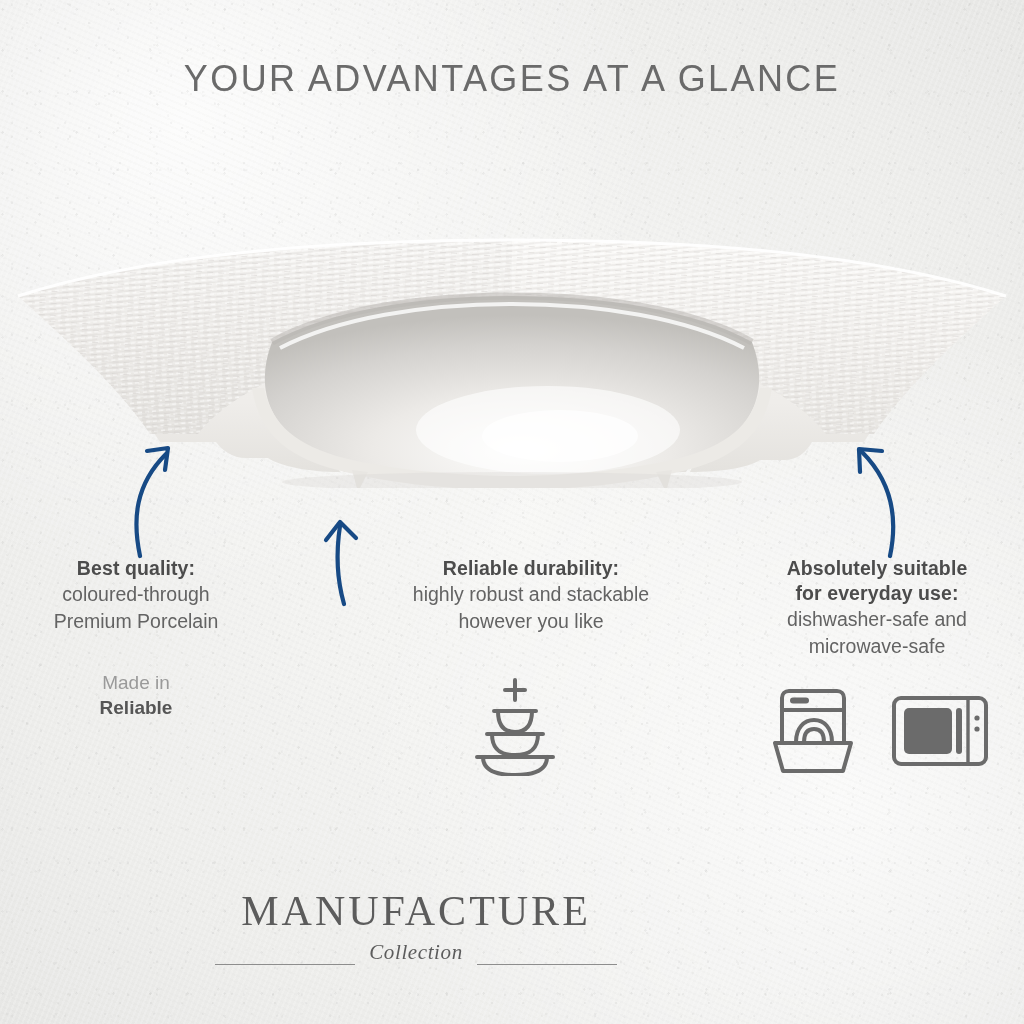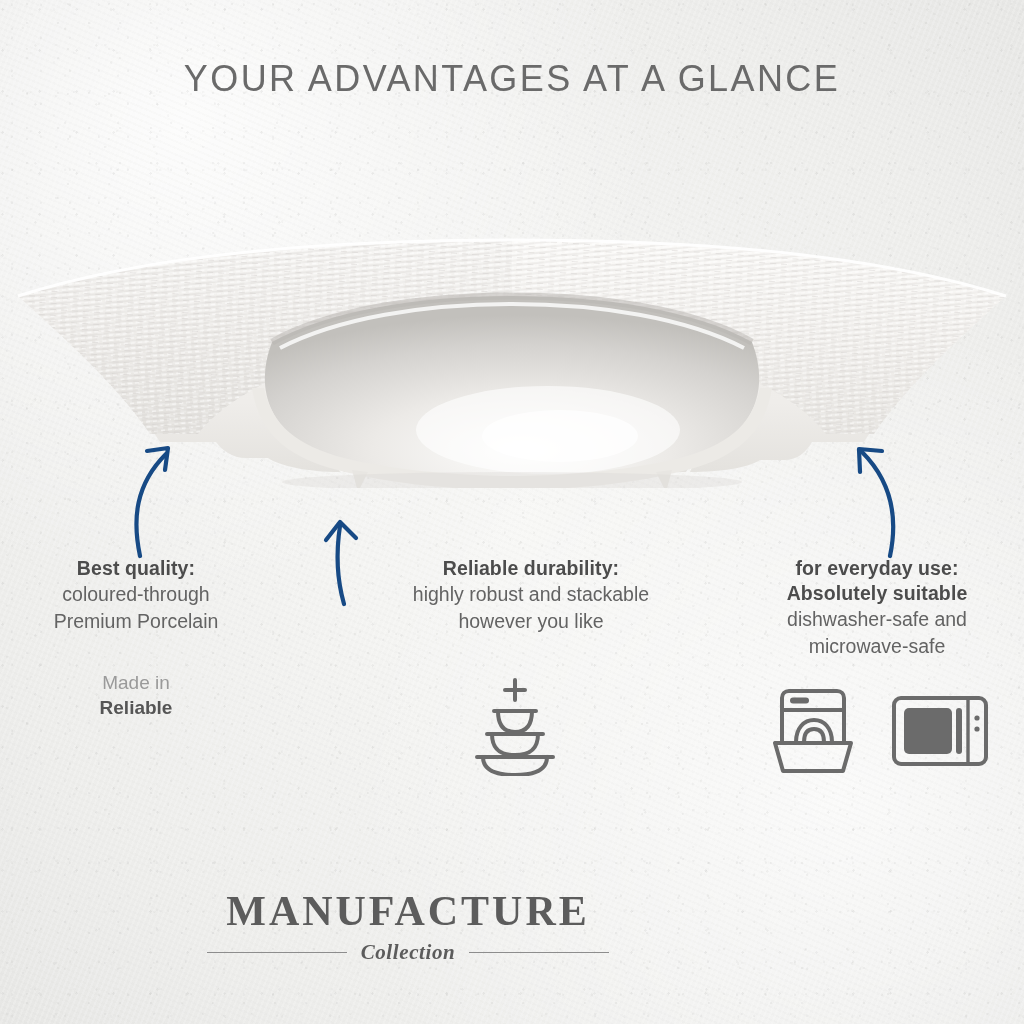--- a/index.html
+++ b/index.html
@@ -133,37 +133,36 @@
     left: 890px;
     top: 694px;
     width: 100px;
     height: 74px;
   }
   .icon-stack svg, .icon-dishwasher svg, .icon-microwave svg { display: block; }
 
   
   .logo {
     position: absolute;
-    left: 0;
+    left: 8px;
     top: 888px;
     width: 816px;
     text-align: center;
-    font-weight: bold;
   }
   .logo .word {
     font-family: "Liberation Serif", serif;
     font-size: 42px;
     letter-spacing: 3px;
     color: #5c5c5c;
     line-height: 46px;
     white-space: nowrap;
   }
   .logo .sub {
     display: flex;
-    align-items: center;
+    align-items: flex-end;
     justify-content: center;
     gap: 14px;
     margin-top: 6px;
   }
   .logo .rule {
     height: 1px;
     width: 140px;
     background: #8d8d8d;
   }
   .logo .subword {
@@ -317,22 +316,22 @@
         <path d="M27,35 L69,35 M31,35 C31,51 38,56 48,56 C58,56 65,51 65,35"></path>
 
         <path d="M20,58 L76,58 M25,58 C25,74 34,79 48,79 C62,79 71,74 71,58"></path>
 
         <path d="M10,81 L86,81 M16,81 C16,95 30,99 48,99 C66,99 80,95 80,81"></path>
       </g>
     </svg>
   </div>
 
   <div class="col col-c">
+    <div class="hd">Absolutely suitable</div>
     <div class="hd">for everyday use:</div>
-    <div class="hd">Absolutely suitable</div>
     <div class="bd">dishwasher-safe and</div>
     <div class="bd">microwave-safe</div>
   </div>
 
   <div class="icon-dishwasher">
     <svg width="90" height="88" viewBox="0 0 90 88">
       <g fill="none" stroke="#6b6b6b" stroke-width="4" stroke-linecap="round" stroke-linejoin="round">
         <path d="M14,56 L14,12 C14,8 17,5 21,5 L69,5 C73,5 76,8 76,12 L76,56"></path>
         <path d="M14,24 L76,24"></path>
         <path d="M25,14.5 L38,14.5" stroke-width="6"></path>

